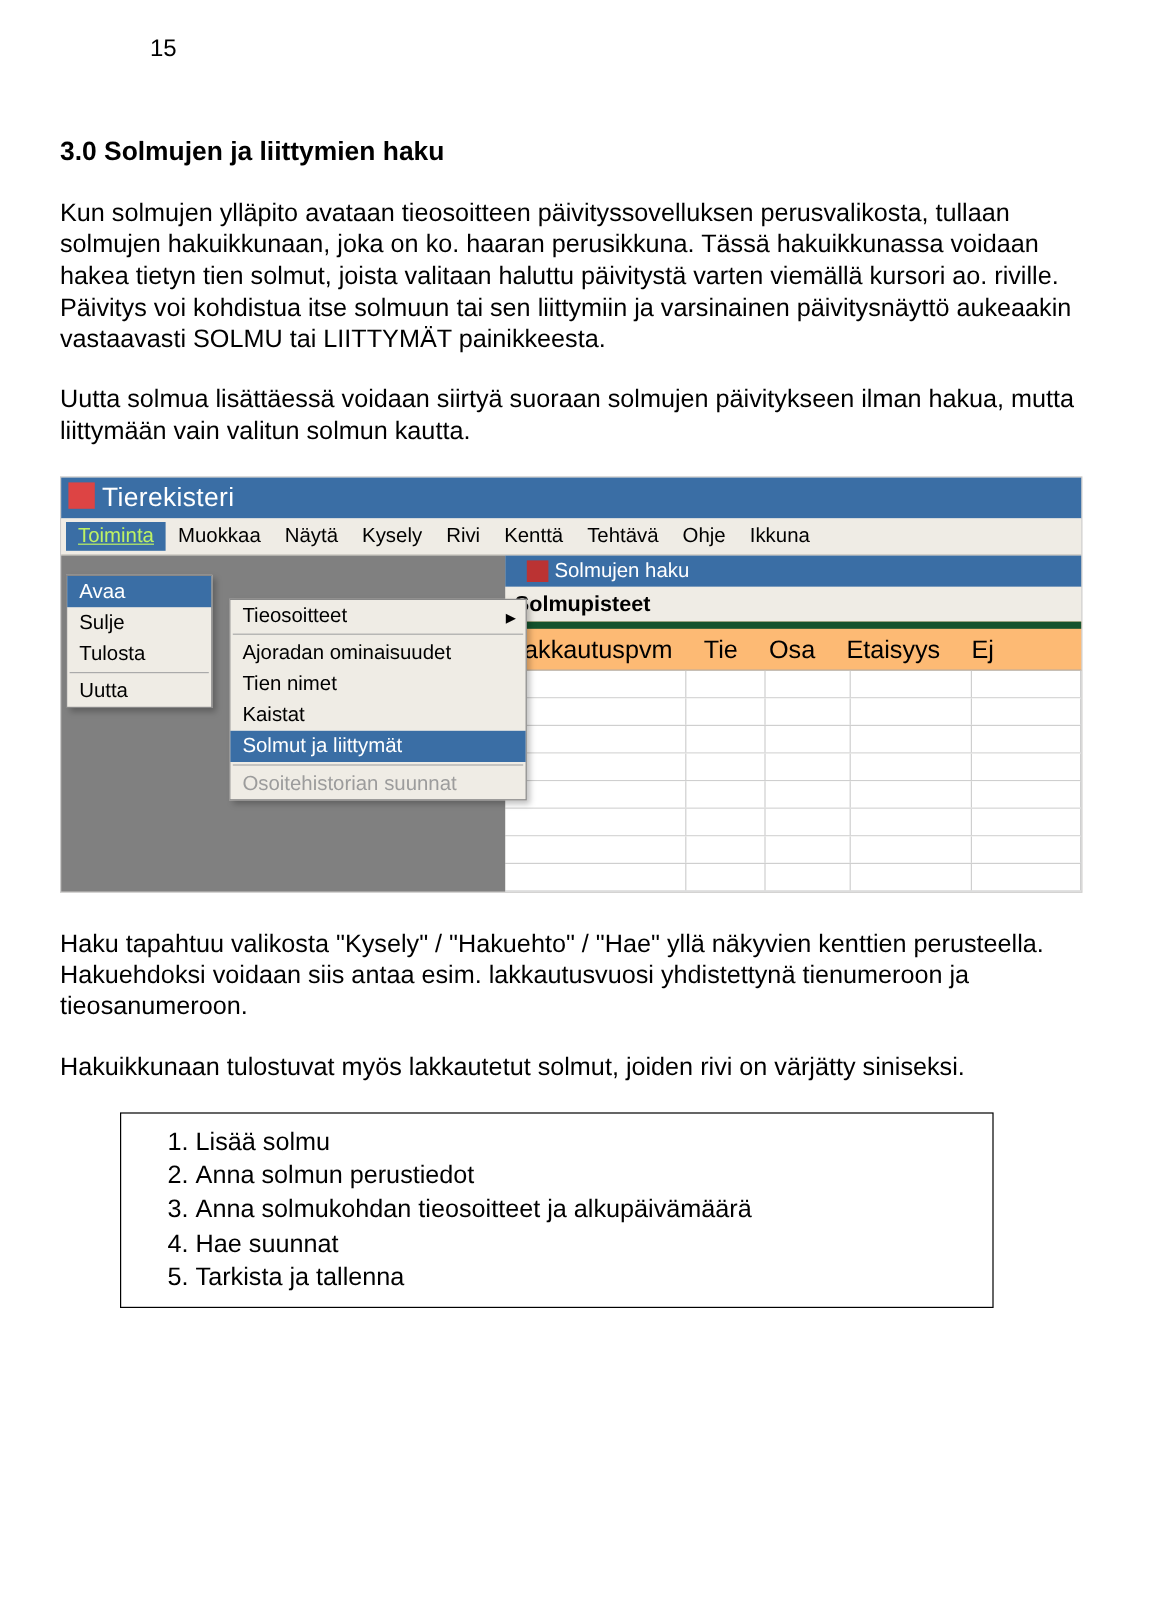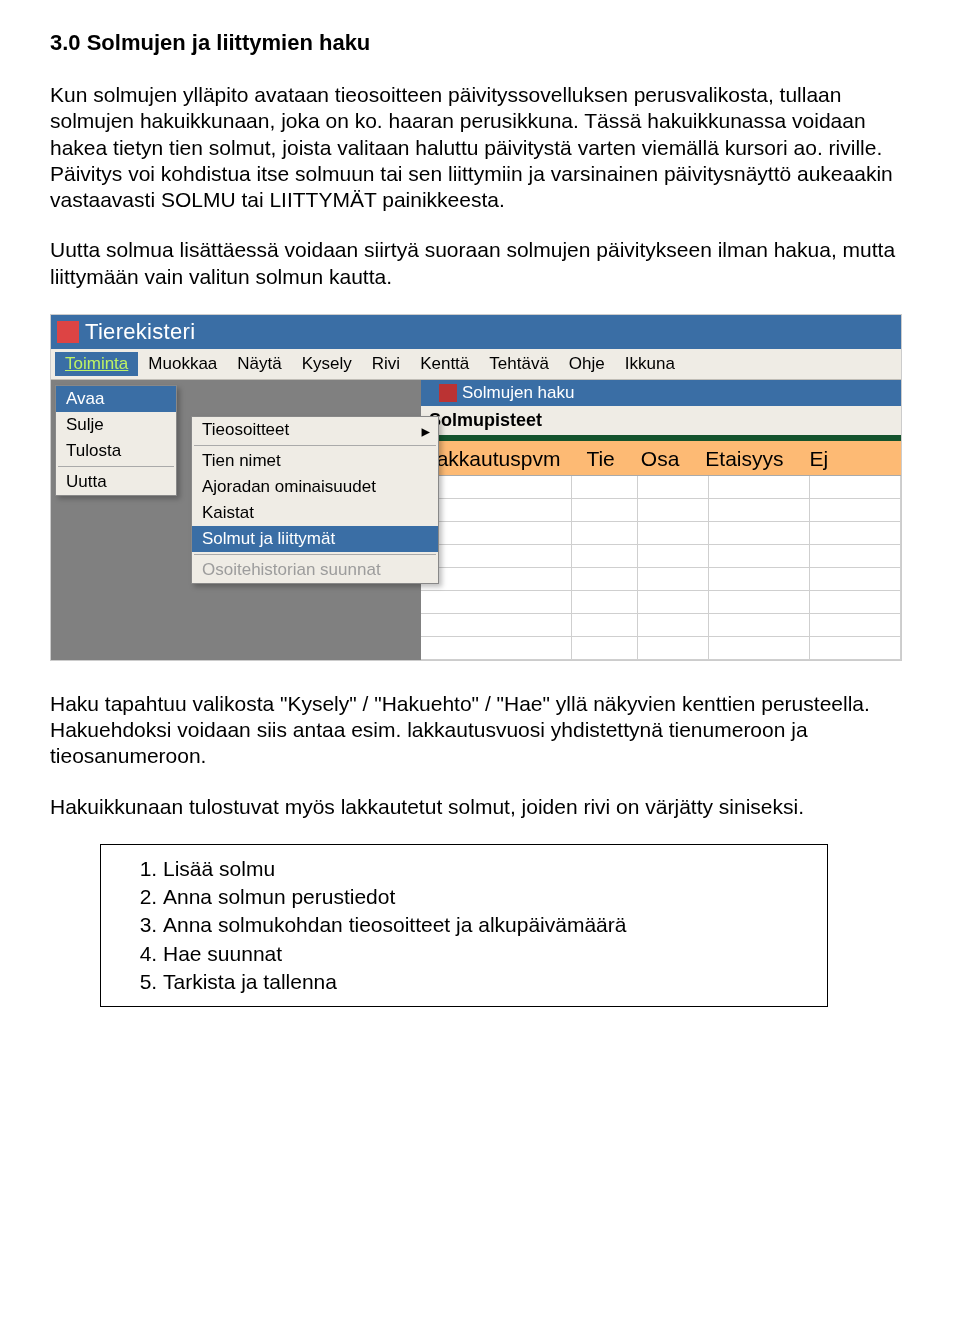--- a/index.html
+++ b/index.html
@@ -32,21 +32,21 @@
     background: #efece5;
     border: 1px solid #ccc;
     width: 850px;
     font-family: Tahoma, Arial, sans-serif;
     font-size: 17px;
   }
   .titlebar {
     background: linear-gradient(#3a6ea5, #3a6ea5);
     color: #fff;
     display: flex;
-    align-items: center;
+    align-items: flex-start;
     padding: 4px 6px;
     font-size: 22px;
     letter-spacing: 0.3px;
   }
   .titlebar .app-icon {
     width: 22px; height: 22px;
     background: #d44; margin-right: 6px;
     display:flex;align-items:center;justify-content:center;
   }
   .menubar {
@@ -63,21 +63,21 @@
     background: #3a6ea5;
     color: #bef264;
   }
   .menubar .underline { text-decoration: underline; }
   .workarea {
     display: flex;
     position: relative;
   }
   .dropdown1 {
     position: absolute;
-    left: 4px; top: 5px;
+    left: 4px; top: 16px;
     background: #efece5;
     border: 1px solid #888;
     box-shadow: 3px 3px 5px rgba(0,0,0,0.25);
     width: 120px;
     z-index: 5;
   }
   .dropdown1 .dd-item {
     padding: 3px 10px;
     cursor: default;
   }
@@ -181,20 +181,21 @@
   }
   .box ol {
     margin:0; padding-left: 34px;
   }
 </style>
 </head>
 <body>
 
 <div class="page">
 
+  <div class="page-number">15</div>
 
   <div class="heading-main">3.0 Solmujen ja liittymien haku</div>
 
   <div class="para">Kun solmujen ylläpito avataan tieosoitteen päivityssovelluksen perusvalikosta, tullaan solmujen hakuikkunaan, joka on ko. haaran perusikkuna. Tässä hakuikkunassa voidaan hakea tietyn tien solmut, joista valitaan haluttu päivitystä varten viemällä kursori ao. riville. Päivitys voi kohdistua itse solmuun tai sen liittymiin ja varsinainen päivitysnäyttö aukeaakin vastaavasti SOLMU tai LIITTYMÄT painikkeesta.</div>
   <div class="para">Uutta solmua lisättäessä voidaan siirtyä suoraan solmujen päivitykseen ilman hakua, mutta liittymään vain valitun solmun kautta.</div>
 
   <div class="screenshot">
     <div class="titlebar">
       <span class="app-icon"></span>
       <span>Tierekisteri</span>
@@ -220,22 +221,22 @@
         <div class="dd-sep"></div>
         <div class="dd-item">Uutta</div>
       </div>
 
       <div class="dropdown2">
         <div class="dd-item">
           <span>Tieosoitteet</span>
           <span class="arrow">▸</span>
         </div>
         <div class="dd-sep"></div>
+        <div class="dd-item">Ajoradan ominaisuudet</div>
         <div class="dd-item">Tien nimet</div>
-        <div class="dd-item">Ajoradan ominaisuudet</div>
         <div class="dd-item">Kaistat</div>
         <div class="dd-item sel">Solmut ja liittymät</div>
         <div class="dd-sep"></div>
         <div class="dd-item disabled">Osoitehistorian suunnat</div>
       </div>
 
       <div class="main-behind">
         <div class="child-title">
           <span class="ico"></span>
           <span>Solmujen haku</span>

